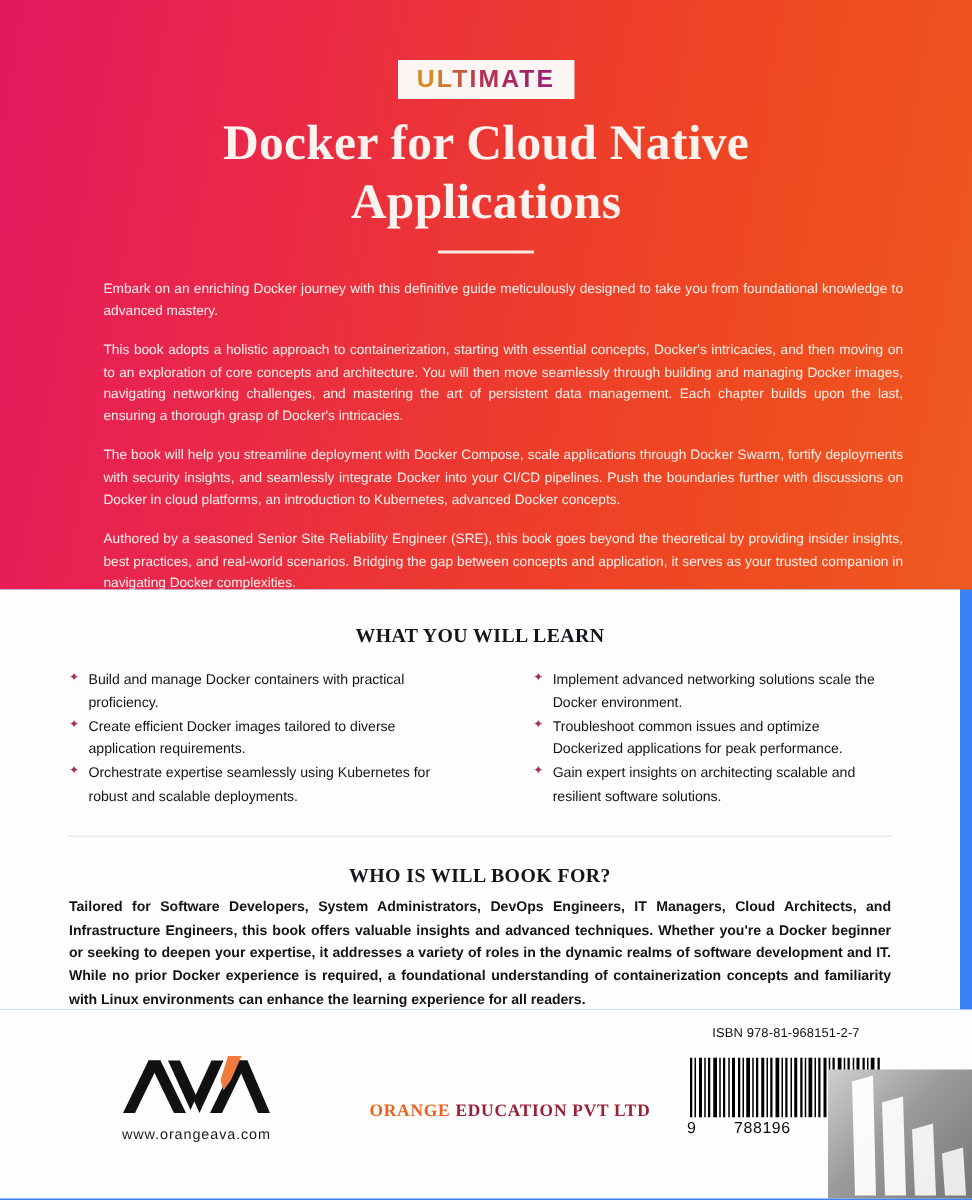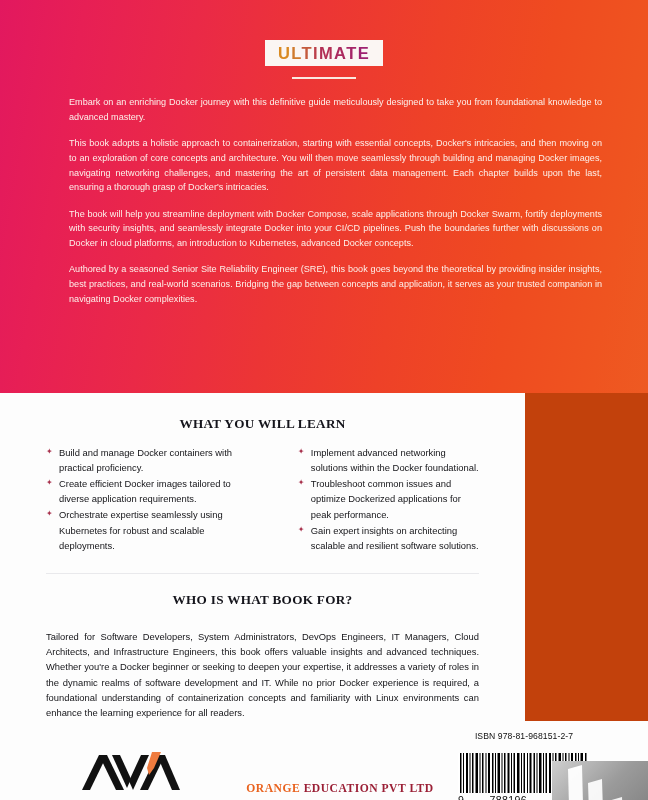--- a/index.html
+++ b/index.html
@@ -13,21 +13,21 @@
   body {
     font-family: "Liberation Sans", sans-serif;
     background: #ffffff;
     position: relative;
   }
 
   .cover {
     position: relative;
     width: 648px;
     height: 800px;
-    background: #c2410c;
+    background: #3b82f6;
     overflow: hidden;
   }
 
   
   .hero {
     position: relative;
     width: 648px;
     height: 393px;
     background: linear-gradient(100deg,
         #e2185f 0%,
@@ -90,21 +90,21 @@
     line-height: 1.62;
     text-align: justify;
     letter-spacing: 0.01px;
   }
   .hero-copy p { margin-bottom: 11.5px; margin-left: 23px; }
   .hero-copy p:last-child { margin-bottom: 0; }
 
   
   .body-panel {
     position: relative;
-    width: 525px;
+    width: 640px;
     background: #fdfdfd;
     padding: 0 46px;
   }
 
   .section-title {
     text-align: center;
     font-family: "Liberation Serif", serif;
     font-weight: bold;
     font-size: 13.2px;
     letter-spacing: 0.3px;
@@ -142,25 +142,26 @@
   .rule-soft {
     width: 100%;
     height: 1px;
     background: #e9e9ec;
     margin-top: 19px;
   }
 
   .audience-title { padding-top: 18px; }
 
   .audience-copy {
-    margin-top: 21px;
+    margin-top: 4px;
     font-size: 9.4px;
     line-height: 1.63;
     text-align: justify;
     color: #141418;
+    font-weight: bold;
   }
 
   
   .footer {
     position: relative;
     width: 648px;
     height: 126px;
     background: #fdfdfd;
   }
 
@@ -233,20 +234,24 @@
 <body>
 
 <div class="cover">
 
   <div class="hero">
 
     <div class="badge-wrap">
       <div class="badge"><span class="g1">U</span><span class="g2">L</span><span class="g3">T</span><span class="g4">I</span><span class="g5">M</span><span class="g6">A</span><span class="g7">T</span><span class="g8">E</span></div>
     </div>
 
+    <div class="title">
+      <div>Docker for Cloud Native</div>
+      <div>Applications</div>
+    </div>
 
     <div class="title-rule"></div>
 
     <div class="hero-copy">
       <p>Embark on an enriching Docker journey with this definitive guide meticulously designed to take you from foundational knowledge to advanced mastery.</p>
       <p>This book adopts a holistic approach to containerization, starting with essential concepts, Docker's intricacies, and then moving on to an exploration of core concepts and architecture. You will then move seamlessly through building and managing Docker images, navigating networking challenges, and mastering the art of persistent data management. Each chapter builds upon the last, ensuring a thorough grasp of Docker's intricacies.</p>
       <p>The book will help you streamline deployment with Docker Compose, scale applications through Docker Swarm, fortify deployments with security insights, and seamlessly integrate Docker into your CI/CD pipelines. Push the boundaries further with discussions on Docker in cloud platforms, an introduction to Kubernetes, advanced Docker concepts.</p>
       <p>Authored by a seasoned Senior Site Reliability Engineer (SRE), this book goes beyond the theoretical by providing insider insights, best practices, and real-world scenarios. Bridging the gap between concepts and application, it serves as your trusted companion in navigating Docker complexities.</p>
     </div>
 
@@ -259,30 +264,30 @@
     <div class="learn-cols">
       <div class="learn-col left">
         <ul class="bullets">
           <li><span class="mark">✦</span><span>Build and manage Docker containers with practical proficiency.</span></li>
           <li><span class="mark">✦</span><span>Create efficient Docker images tailored to diverse application requirements.</span></li>
           <li><span class="mark">✦</span><span>Orchestrate expertise seamlessly using Kubernetes for robust and scalable deployments.</span></li>
         </ul>
       </div>
       <div class="learn-col right">
         <ul class="bullets">
-          <li><span class="mark">✦</span><span>Implement advanced networking solutions within the Docker foundational.</span></li>
+          <li><span class="mark">✦</span><span>Implement advanced networking solutions scale the Docker environment.</span></li>
           <li><span class="mark">✦</span><span>Troubleshoot common issues and optimize Dockerized applications for peak performance.</span></li>
           <li><span class="mark">✦</span><span>Gain expert insights on architecting scalable and resilient software solutions.</span></li>
         </ul>
       </div>
     </div>
 
     <div class="rule-soft"></div>
 
-    <div class="section-title audience-title">WHO IS WHAT BOOK FOR?</div>
+    <div class="section-title audience-title">WHO IS WILL BOOK FOR?</div>
 
     <div class="audience-copy">Tailored for Software Developers, System Administrators, DevOps Engineers, IT Managers, Cloud Architects, and Infrastructure Engineers, this book offers valuable insights and advanced techniques. Whether you're a Docker beginner or seeking to deepen your expertise, it addresses a variety of roles in the dynamic realms of software development and IT. While no prior Docker experience is required, a foundational understanding of containerization concepts and familiarity with Linux environments can enhance the learning experience for all readers.</div>
 
   </div>
 
   <div class="footer">
 
     <div class="logo-block">
       <svg class="logo-mark" viewBox="0 0 200 84">
 

